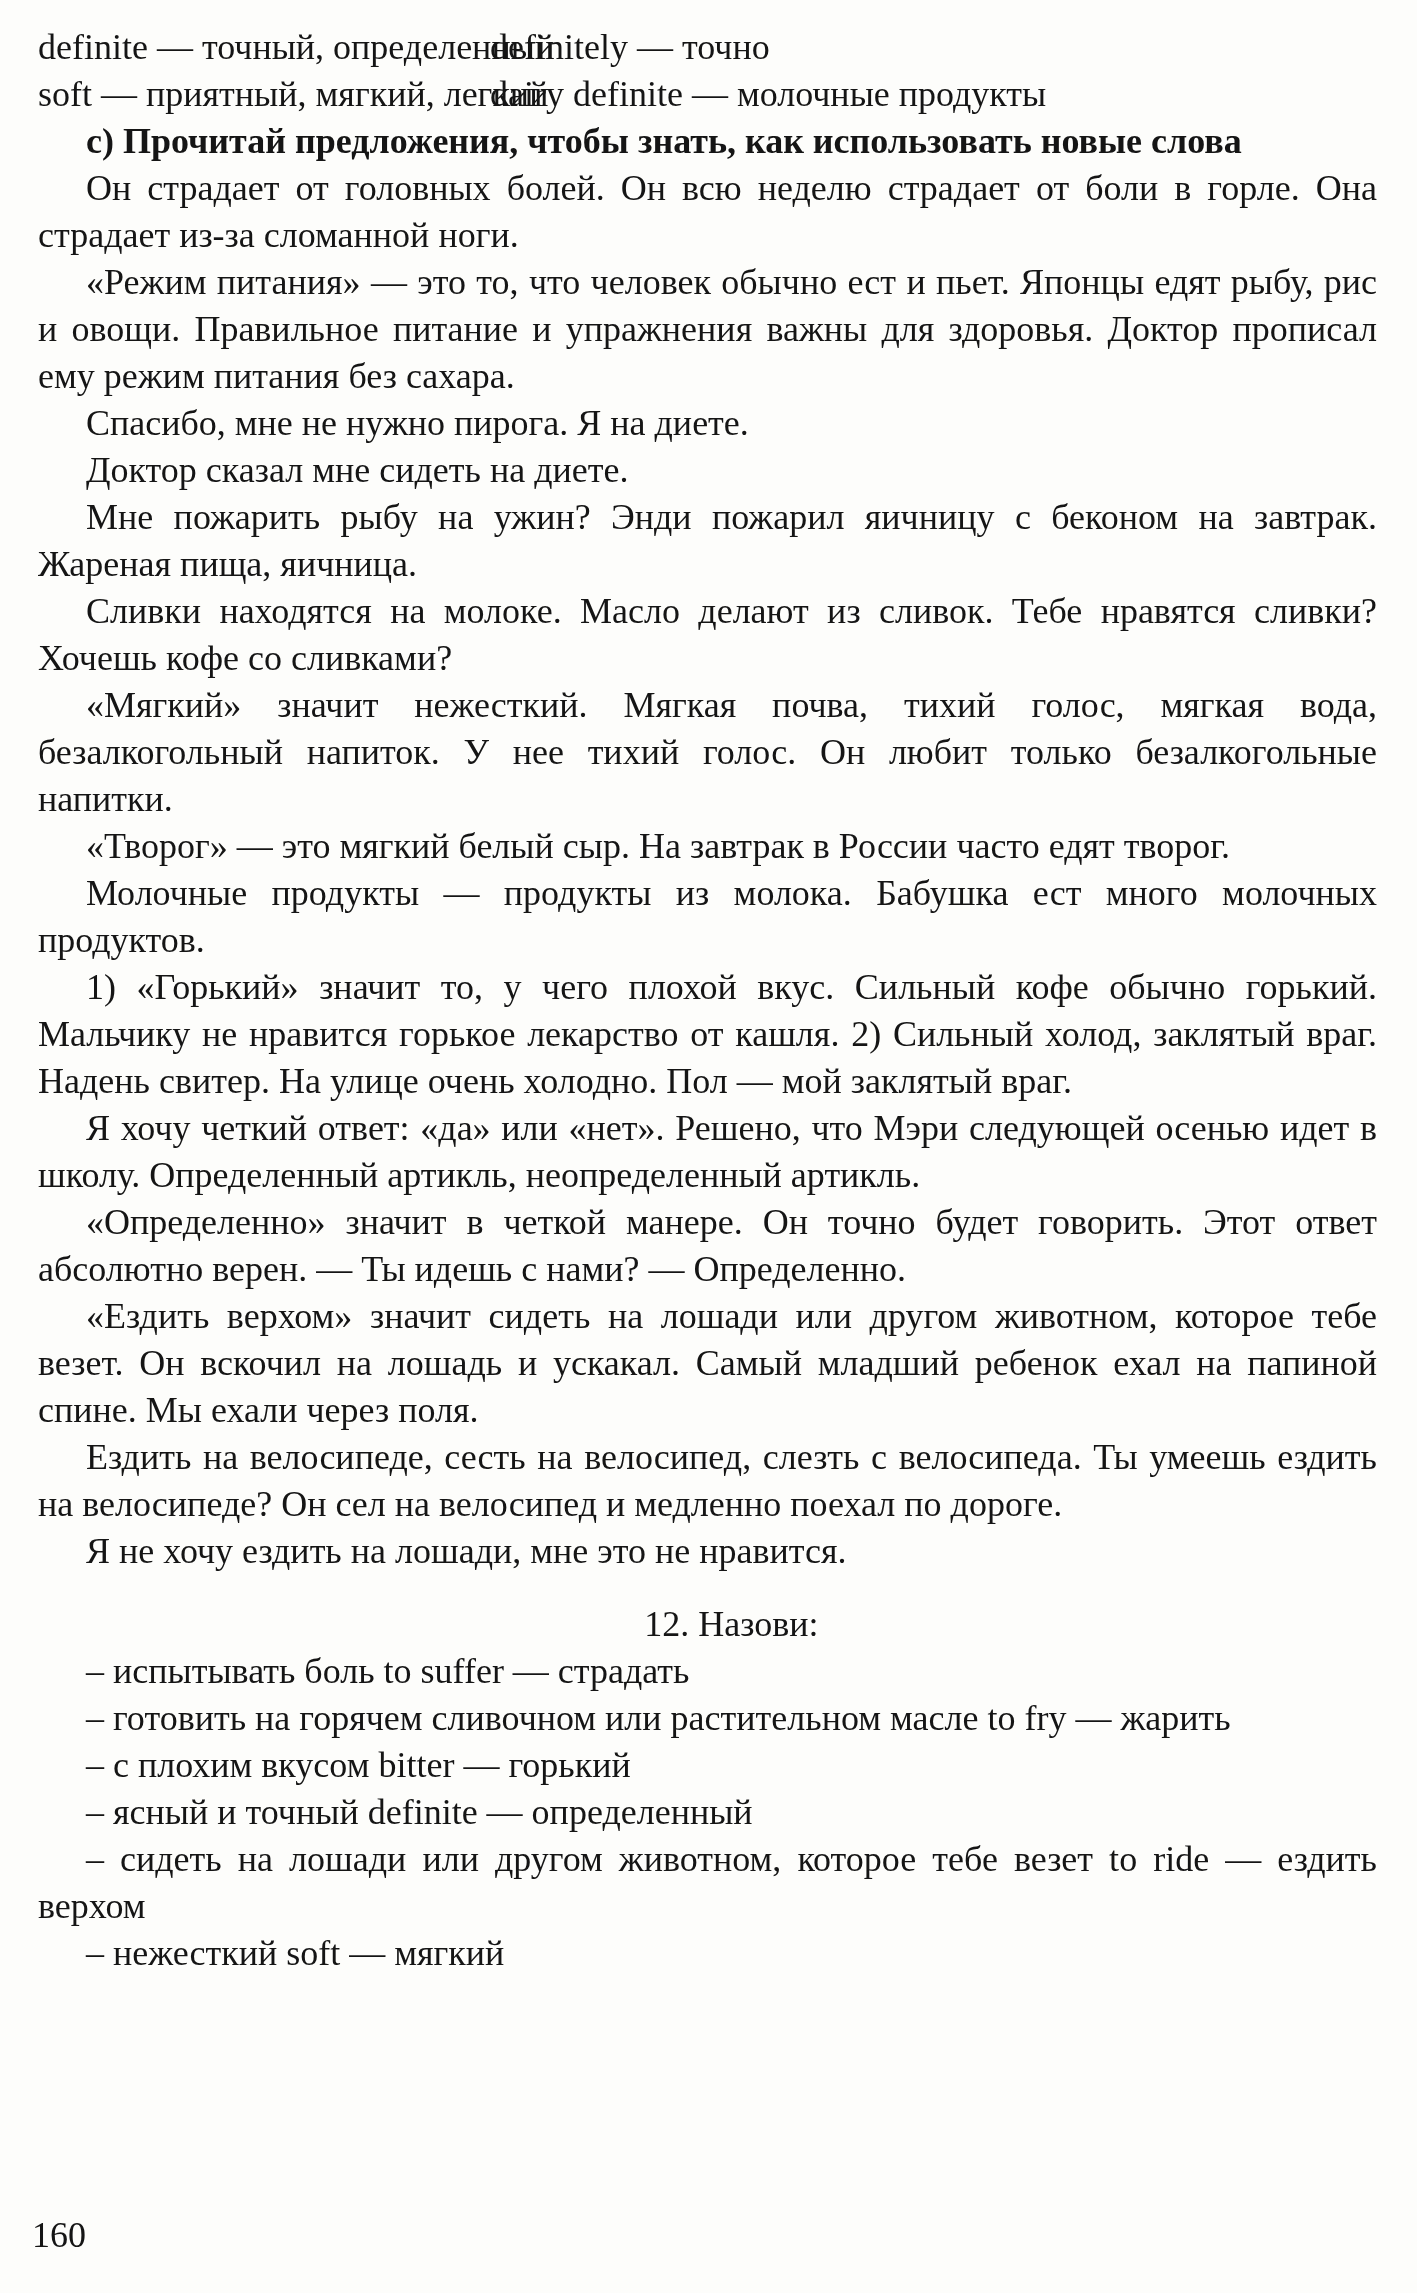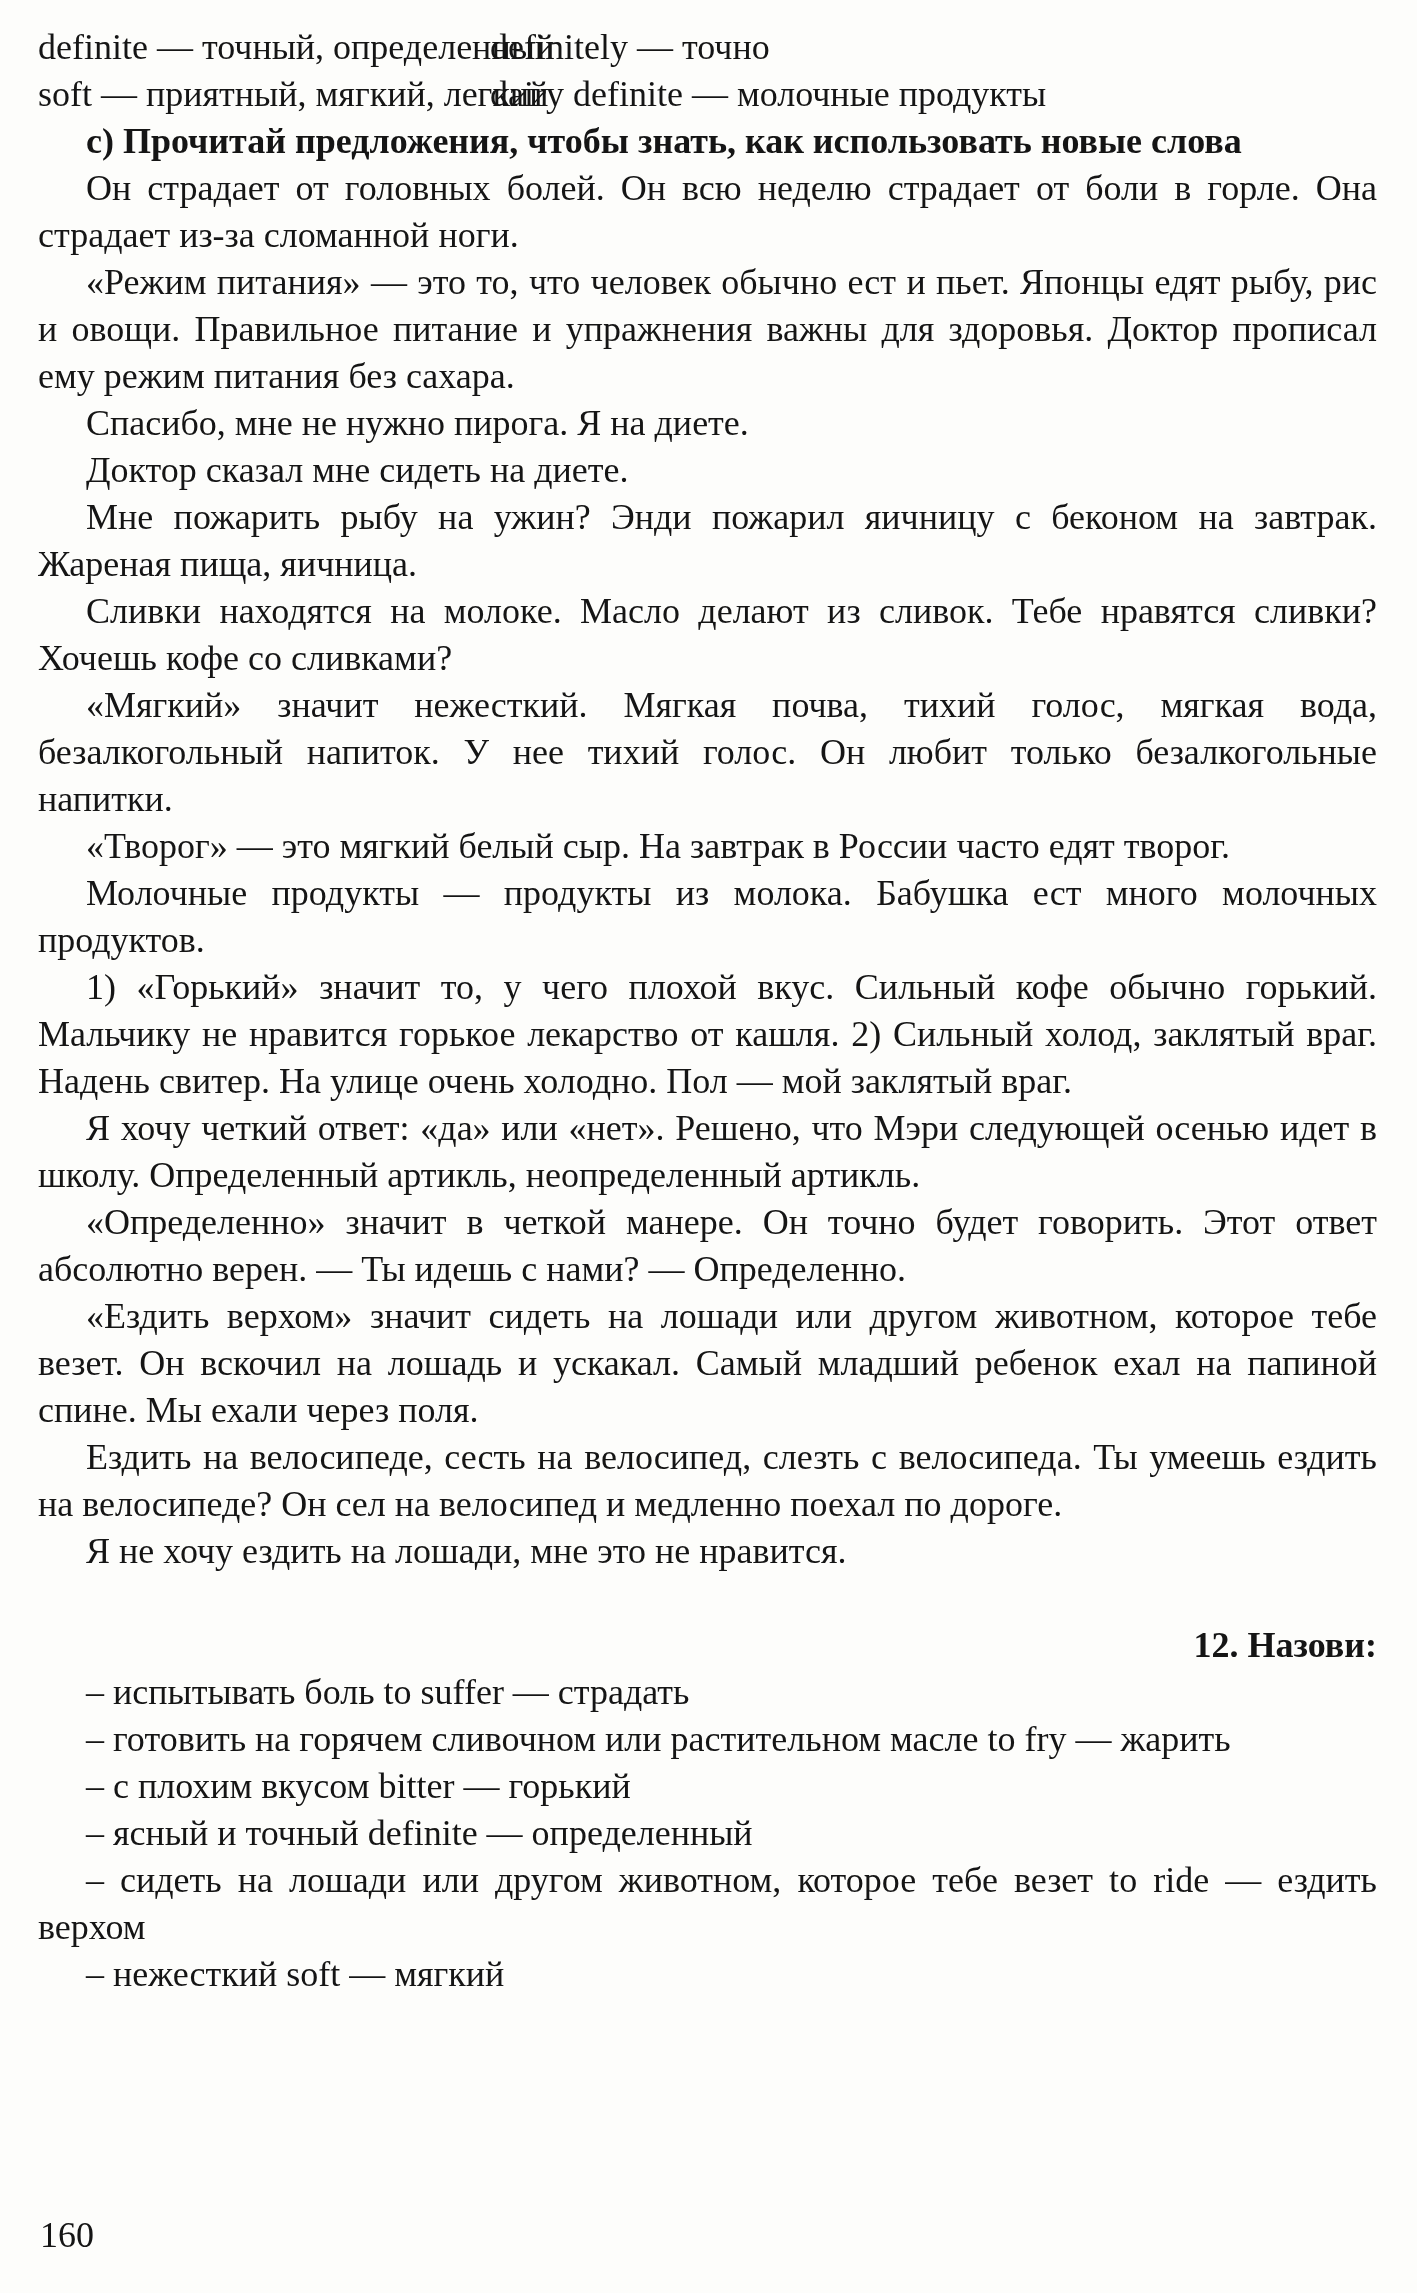--- a/index.html
+++ b/index.html
@@ -36,27 +36,27 @@
   }
   p {
     margin: 0;
     text-indent: 48px;
     text-align: justify;
   }
   p.heading {
     font-weight: 700;
   }
   p.exercise-heading {
-    font-weight: 700;
-    margin-top: 47px;
-    text-align: right;
+    font-weight: 400;
+    margin-top: 26px;
+    text-align: center;
   }
   .page-number {
     position: absolute;
-    left: 40px;
+    left: 32px;
     top: 2212px;
     font-size: 36px;
     color: #151515;
   }
 </style>
 </head>
 <body>
 
 <div class="page">
 

